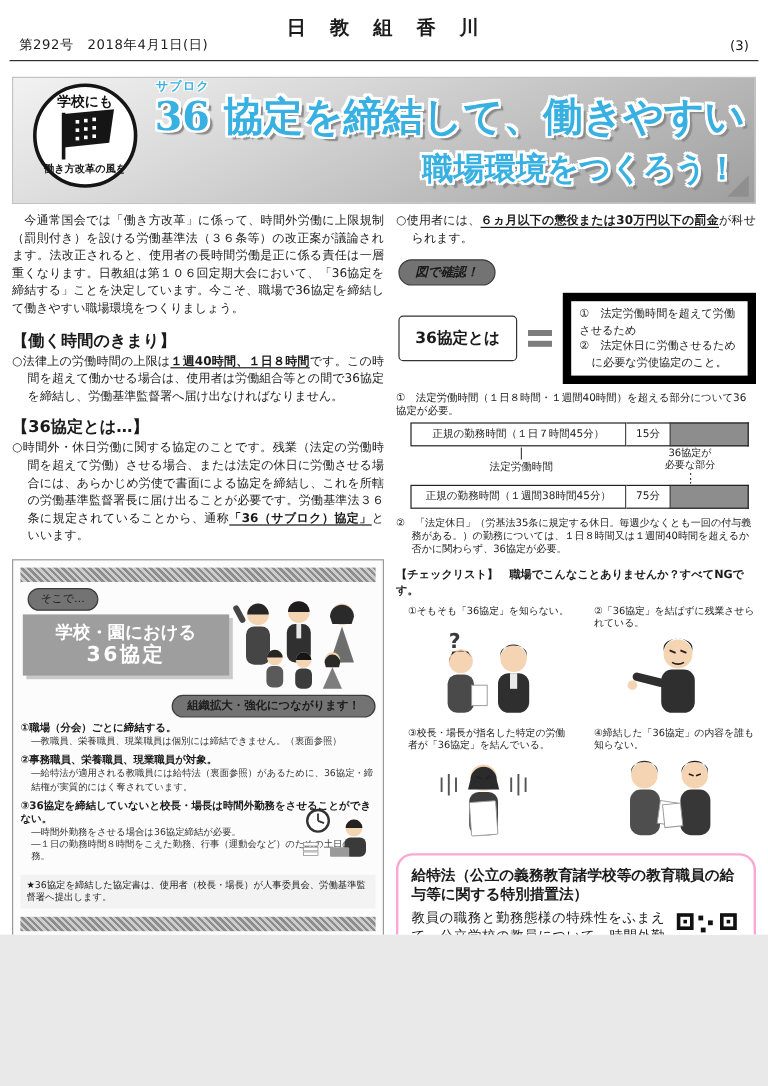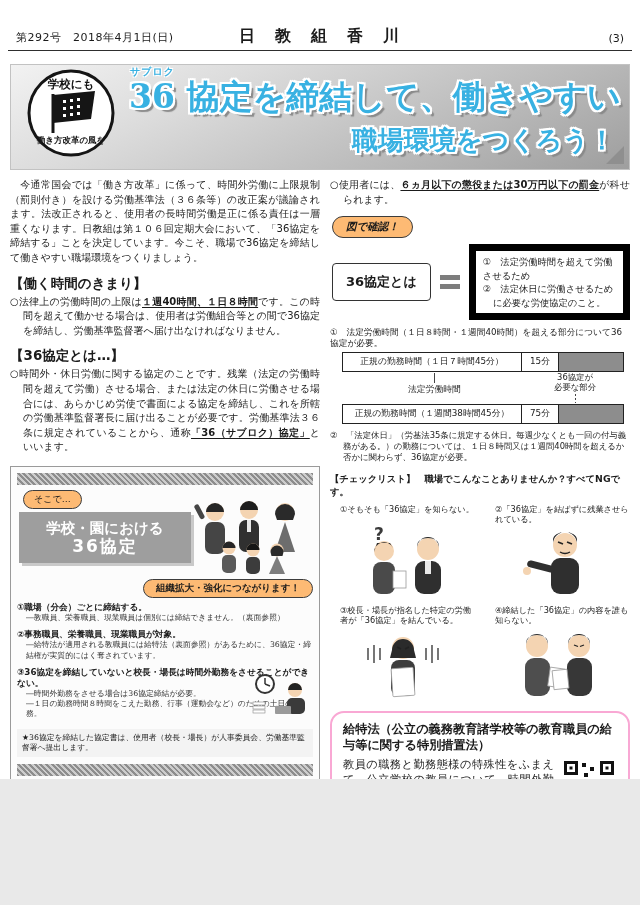--- a/index.html
+++ b/index.html
@@ -1,21 +1,21 @@
 <!DOCTYPE html>
 <html><head>
 <meta charset="utf-8">
 <style>
   html,body{margin:0;padding:0;background:#e9e9e9;}
   .page{width:640px;height:779px;background:#fff;position:relative;overflow:hidden;
         font-family:"DejaVu Sans",sans-serif;color:#1b1b1b;margin:0 auto;}
   
   .hd{position:relative;padding:27px 14px 5px 14px;height:18px;}
   .hd-issue{position:absolute;left:16px;bottom:5px;font-size:11px;letter-spacing:.5px;}
-  .hd-paper{position:absolute;left:50%;transform:translateX(-50%);bottom:3px;
+  .hd-paper{position:absolute;left:50%;transform:translateX(-50%);bottom:16px;
             font-family:"DejaVu Serif",serif;font-size:16px;font-weight:600;letter-spacing:2px;white-space:nowrap;text-align:center;}
   .hd-page{position:absolute;right:16px;bottom:5px;font-size:11px;}
   .hd-rule{border-top:1.5px solid #2e2e2e;margin:0 8px;}
   
   .banner{position:relative;margin:13px 10px 8px 10px;height:104px;
           background:linear-gradient(155deg,#f2f2f2 0%,#dcdcdc 30%,#b9b9b9 70%,#9e9e9e 100%);
           border:1px solid #c2c2c2;}
   .logo{position:absolute;left:14px;top:2px;}
   .titles{position:absolute;left:118px;right:14px;top:10px;}
   .bt{font-family:"DejaVu Serif",serif;font-weight:bold;color:#38b1e2;white-space:nowrap;
@@ -34,21 +34,21 @@
   .col-l{width:310px;flex:none;}
   .col-r{flex:1;min-width:0;}
   p.body{font-size:10px;line-height:14.6px;text-align:justify;margin:0;}
   p.hang{padding-left:13px;text-indent:-13px;}
   h3.sec{font-size:13.5px;font-weight:bold;margin:9px 0 2px 0;}
   .ub{font-weight:bold;text-decoration:underline;text-underline-offset:2px;}
   
   .flyer{margin-top:11px;border:1px solid #9a9a9a;padding:6px;background:#fcfcfc;}
   .hatch{height:12px;background:repeating-linear-gradient(45deg,#8d8d8d 0 2px,#cdcdcd 2px 4px);}
   .fl-top{position:relative;height:100px;margin:5px 0 4px 0;}
-  .bubble{display:inline-block;border:1.4px solid #3c3c3c;border-radius:50px;background:#fdba74;padding:2px 10px;}
+  .bubble{display:inline-block;border:1.4px solid #3c3c3c;border-radius:50px;background:#737373;padding:2px 10px;}
   .fl-bubble1{position:absolute;left:6px;top:0;font-size:9px;}
   .fl-ribbon{position:absolute;left:2px;top:22px;width:168px;background:#9e9e9e;color:#fff;
              text-align:center;padding:7px 2px;font-weight:bold;box-shadow:3px 3px 0 #c9c9c9;}
   .fl-ribbon .l1{font-size:14.5px;line-height:18px;}
   .fl-ribbon .l2{font-size:17px;line-height:19px;letter-spacing:2px;}
   .fl-family{position:absolute;right:2px;top:2px;}
   .fl-bubble2{position:absolute;right:0;bottom:-8px;font-size:9.5px;font-weight:bold;padding:2px 12px;}
   .fl-items{position:relative;font-size:7.8px;line-height:10.3px;margin-top:12px;}
   .fl-head{font-weight:bold;font-size:8.7px;line-height:11px;margin-top:6px;}
   .fl-note{padding-left:9px;color:#333;}

